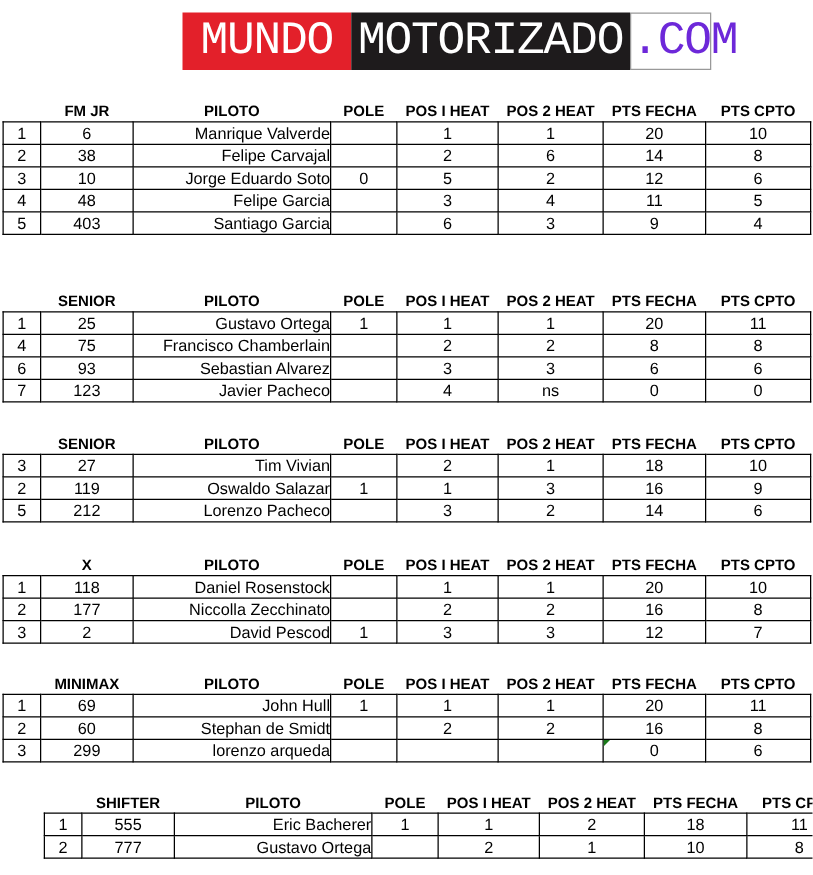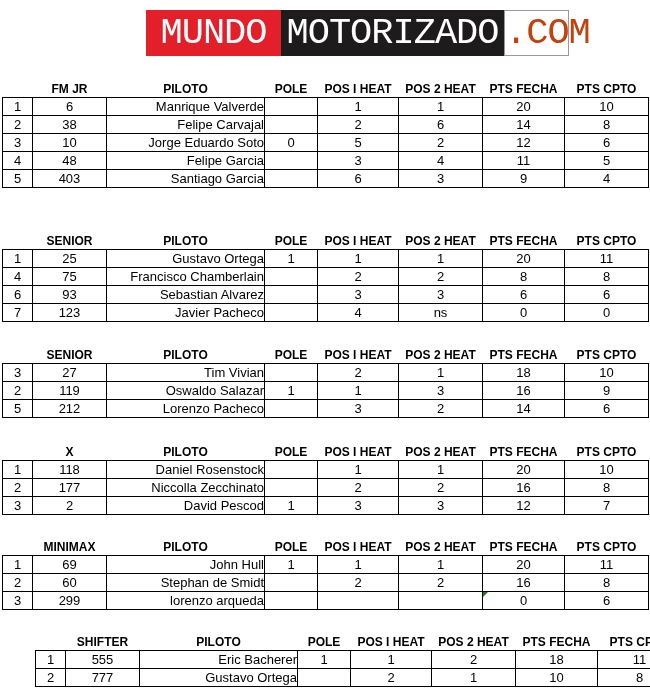--- a/index.html
+++ b/index.html
@@ -4,21 +4,21 @@
 <style>
   html, body { margin: 0; padding: 0; background: #ffffff; }
   body { width: 650px; height: 700px; position: relative; overflow: hidden;
          font-family: "Liberation Sans", sans-serif; color: #000; }
   .logo { position: absolute; left: 114px; top: 10px; height: 46px; width: 443px;
           display: flex; font-family: Liberation Mono, monospace; font-size: 37px;
           letter-spacing: -1px; line-height: 46px; margin-left: 32px; }
   .logo span { display: block; height: 46px; text-align: center; }
   .logo .l1 { background: #e3202a; color: #fff; width: 135px; }
   .logo .l2 { background: #1e1b1c; color: #fff; width: 223px; }
-  .logo .l3 { background: #fff; color: #c2410c; width: 65px; border: 1px solid #999; box-sizing: border-box; line-height: 44px; }
+  .logo .l3 { background: #fff; color: #6d28d9; width: 65px; border: 1px solid #999; box-sizing: border-box; line-height: 44px; }
   .section { position: absolute; left: 2px; width: 646px; }
   table { border-collapse: collapse; table-layout: fixed; width: 646px; font-size: 13px; }
   col.c1 { width: 30px; } col.c2 { width: 74px; } col.c3 { width: 158px; }
   col.c4 { width: 53px; } col.c5 { width: 81px; } col.c6 { width: 84px; }
   col.c7 { width: 82px; } col.c8 { width: 84px; }
   th { font-weight: bold; font-size: 12px; height: 18px; padding: 0; 
        border: none; vertical-align: bottom; padding-bottom: 1px; }
   td { border: 1.5px solid #000; height: 17px; padding: 0; text-align: center; line-height: 17px; }
   td.name { text-align: right; padding-left: 2px; white-space: nowrap; }
   td.flag { position: relative; }

